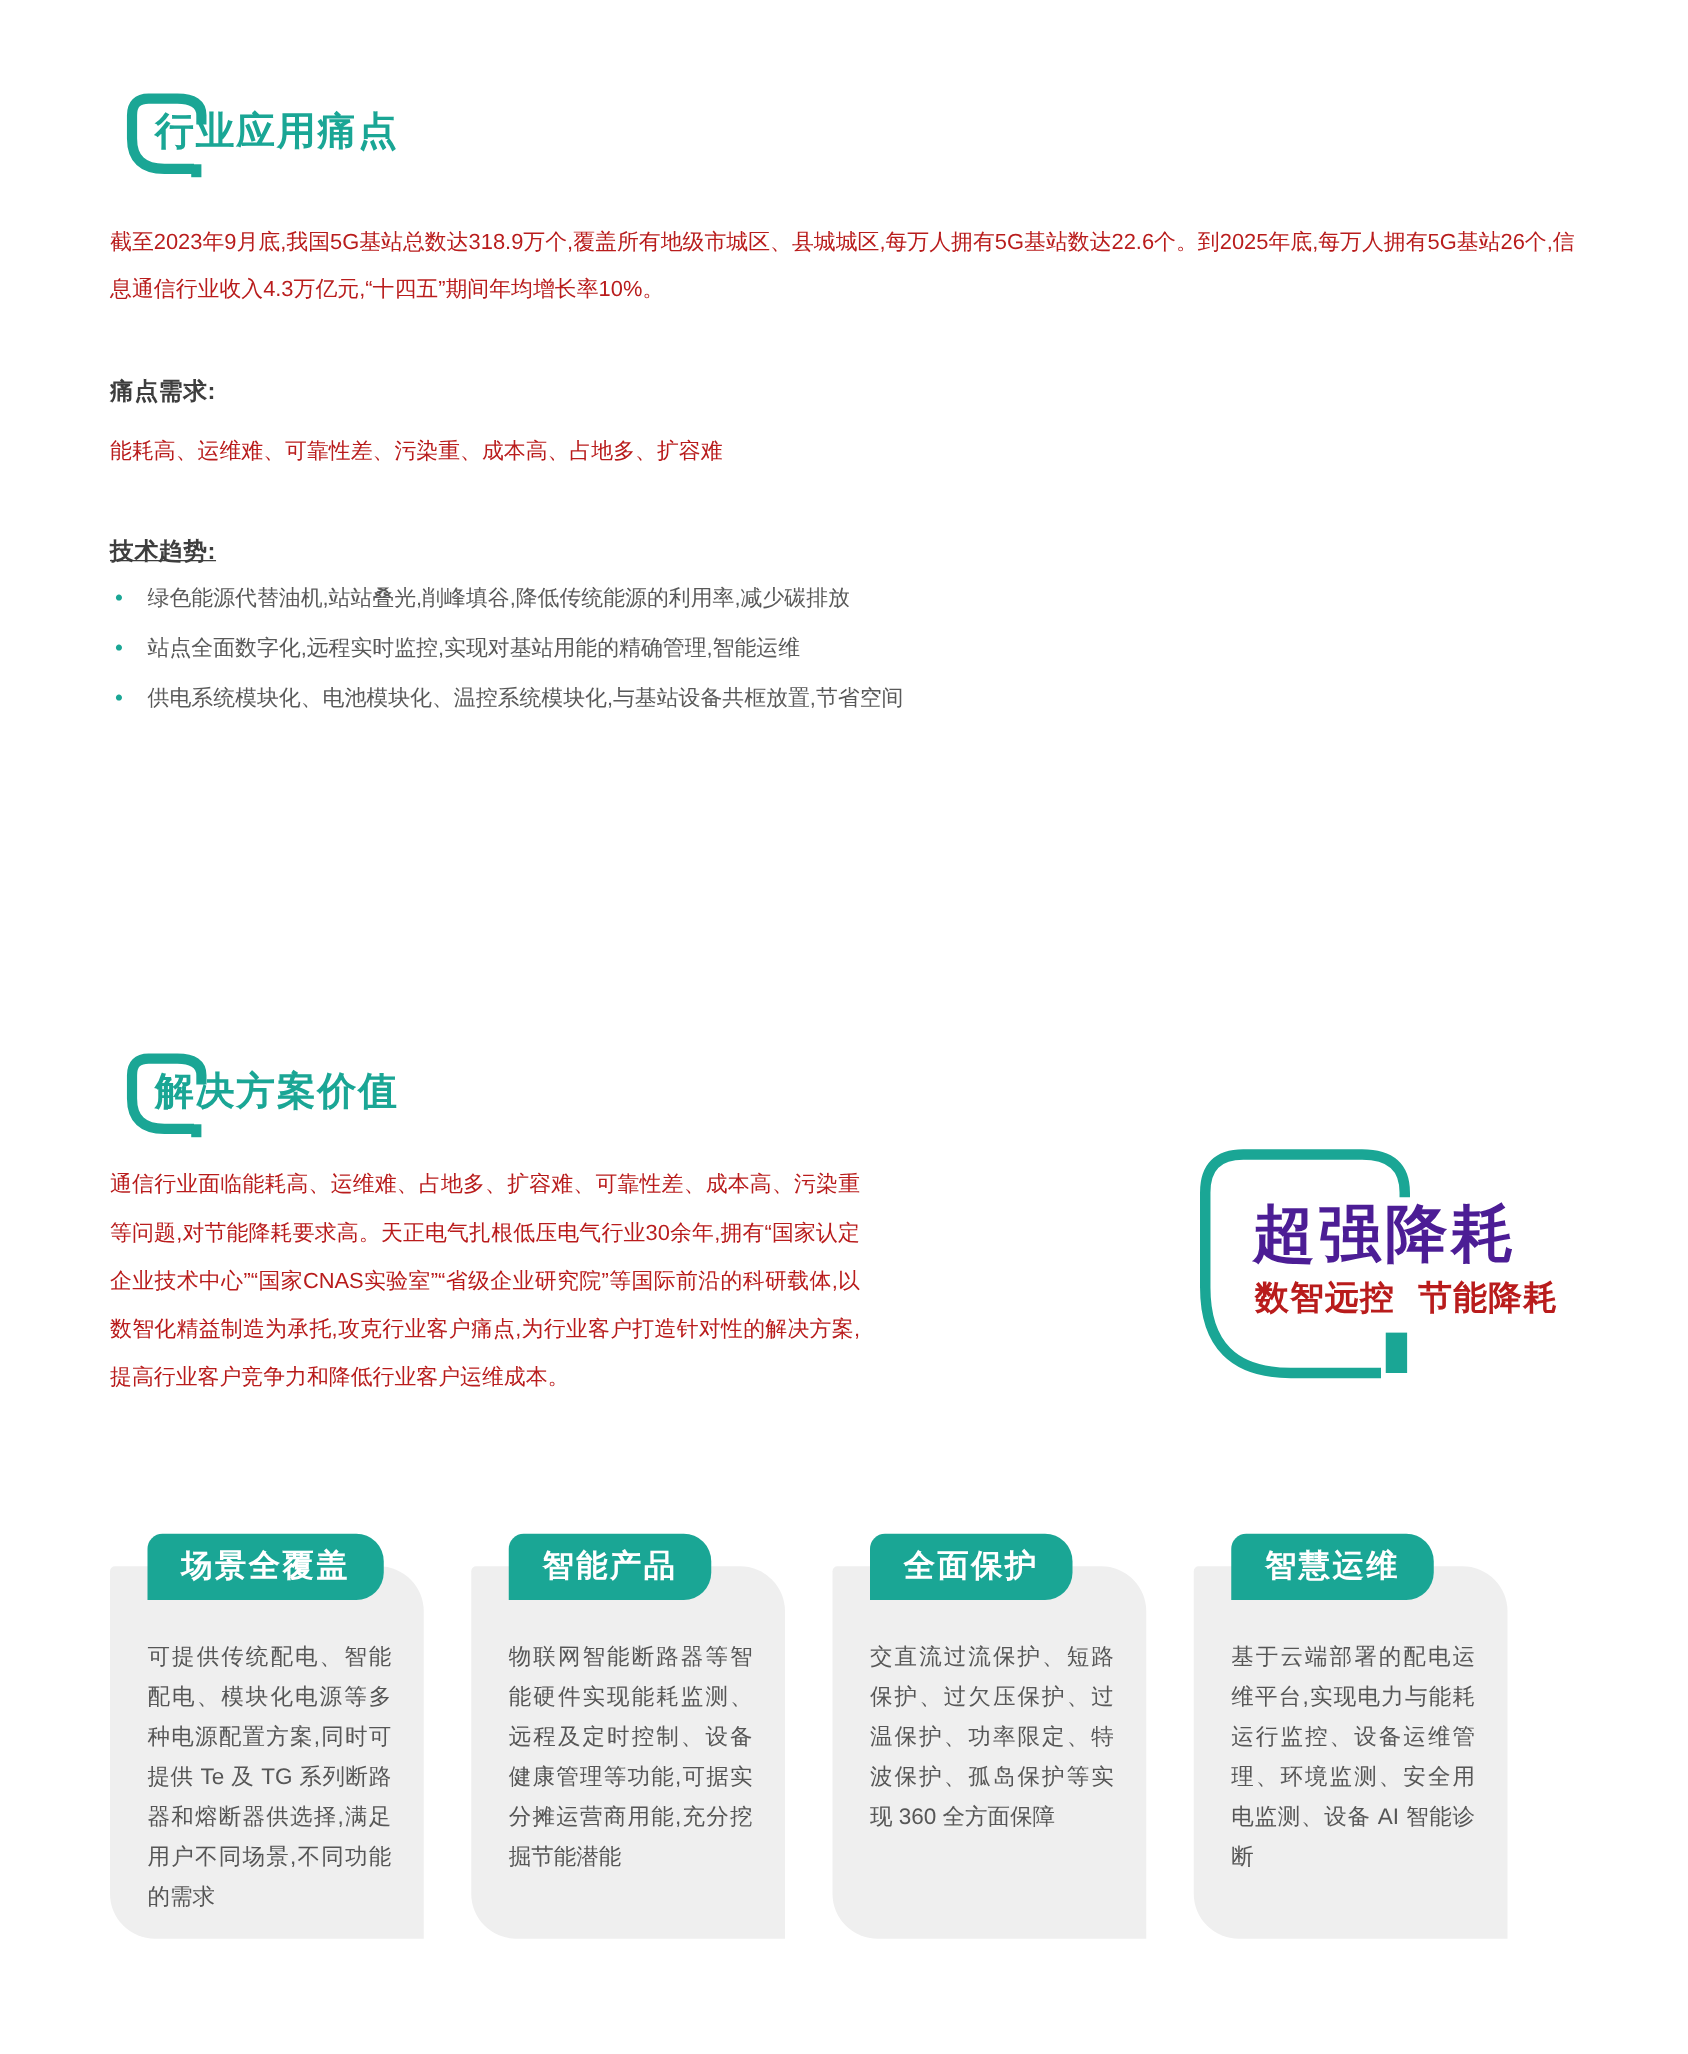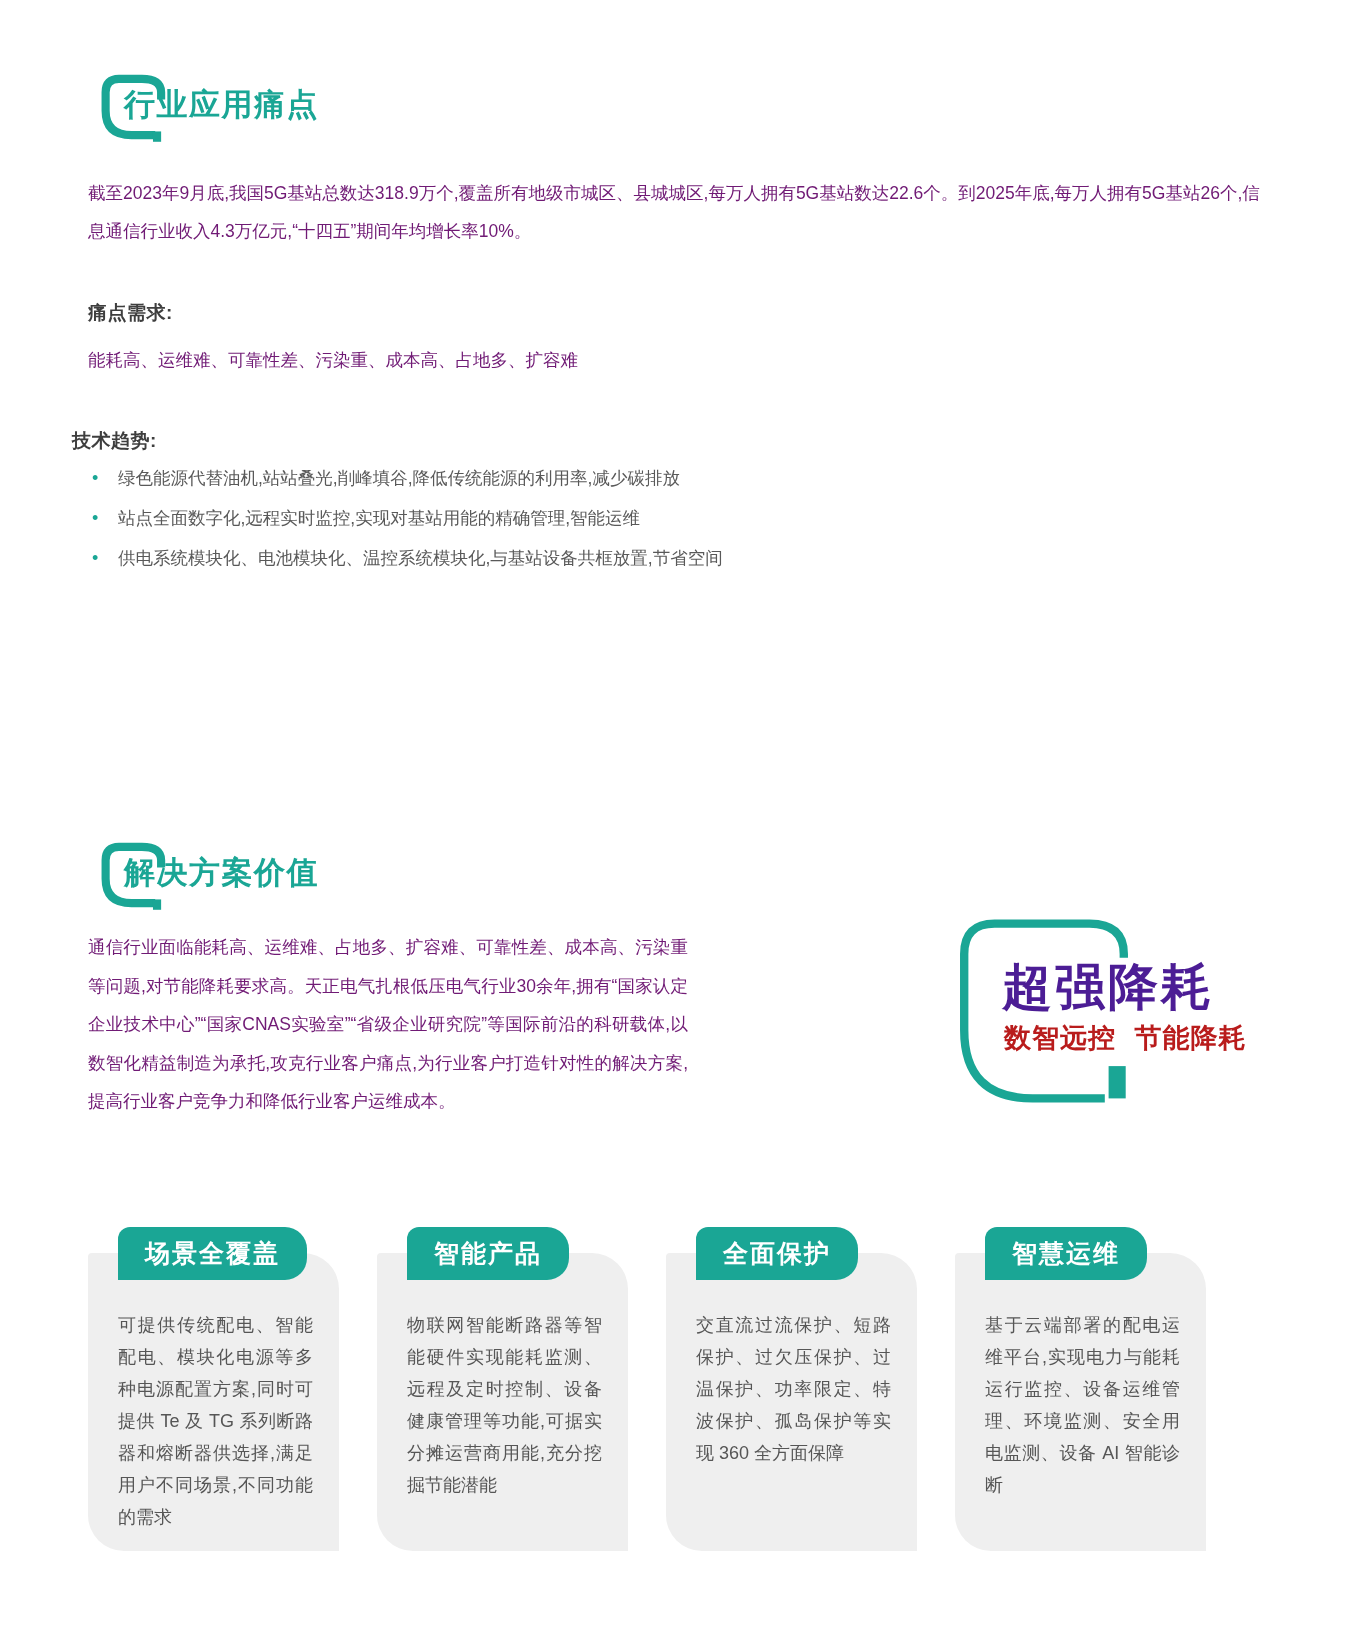--- a/index.html
+++ b/index.html
@@ -7,27 +7,27 @@
   .page { position:relative; width:1350px; height:1643px; background:#ffffff; overflow:hidden; }
 
   
   .sec-header { position:absolute; width:420px; height:100px; }
   .sec-header .bracket { position:absolute; left:0; top:0; width:74px; height:78px; }
   .sec-header h2 { position:absolute; left:28px; top:16px; margin:0; font-size:31px; font-weight:bold;
                    color:#1aa695; white-space:nowrap; letter-spacing:1.5px; }
   #hdr-pain  { left:96px; top:68px; }
   #hdr-value { left:96px; top:836px; }
 
-  .para { position:absolute; color:#701a75; font-size:17.5px; line-height:38px; margin:0; }
+  .para { position:absolute; color:#b91c1c; font-size:17.5px; line-height:38px; margin:0; }
   #intro-para { left:88px; top:174px; width:1178px; }
 
   .subhead { position:absolute; margin:0; font-size:19px; font-weight:bold; color:#3e3e3e; letter-spacing:0.5px; }
   #pain-label  { left:88px; top:300px; }
   #pain-text   { left:88px; top:341px; width:900px; }
-  #trend-label { left:72px; top:428px; }
+  #trend-label { left:88px; top:428px;text-decoration:underline; }
 
   #trend-list { position:absolute; left:88px; top:458px; margin:0; padding:0; list-style:none; width:900px; }
   #trend-list li { position:relative; padding-left:30px; color:#595959; font-size:17.5px; line-height:40px; }
   #trend-list li .dot { position:absolute; left:4px; top:0; color:#1aa695; font-size:18px; }
 
   #value-para { left:88px; top:928px; width:600px; line-height:38.5px; text-align:justify; }
 
   
   #callout { position:absolute; left:948px; top:916px; width:420px; height:210px; }
   #callout .big-bracket { position:absolute; left:0; top:0; width:192px; height:190px; }

